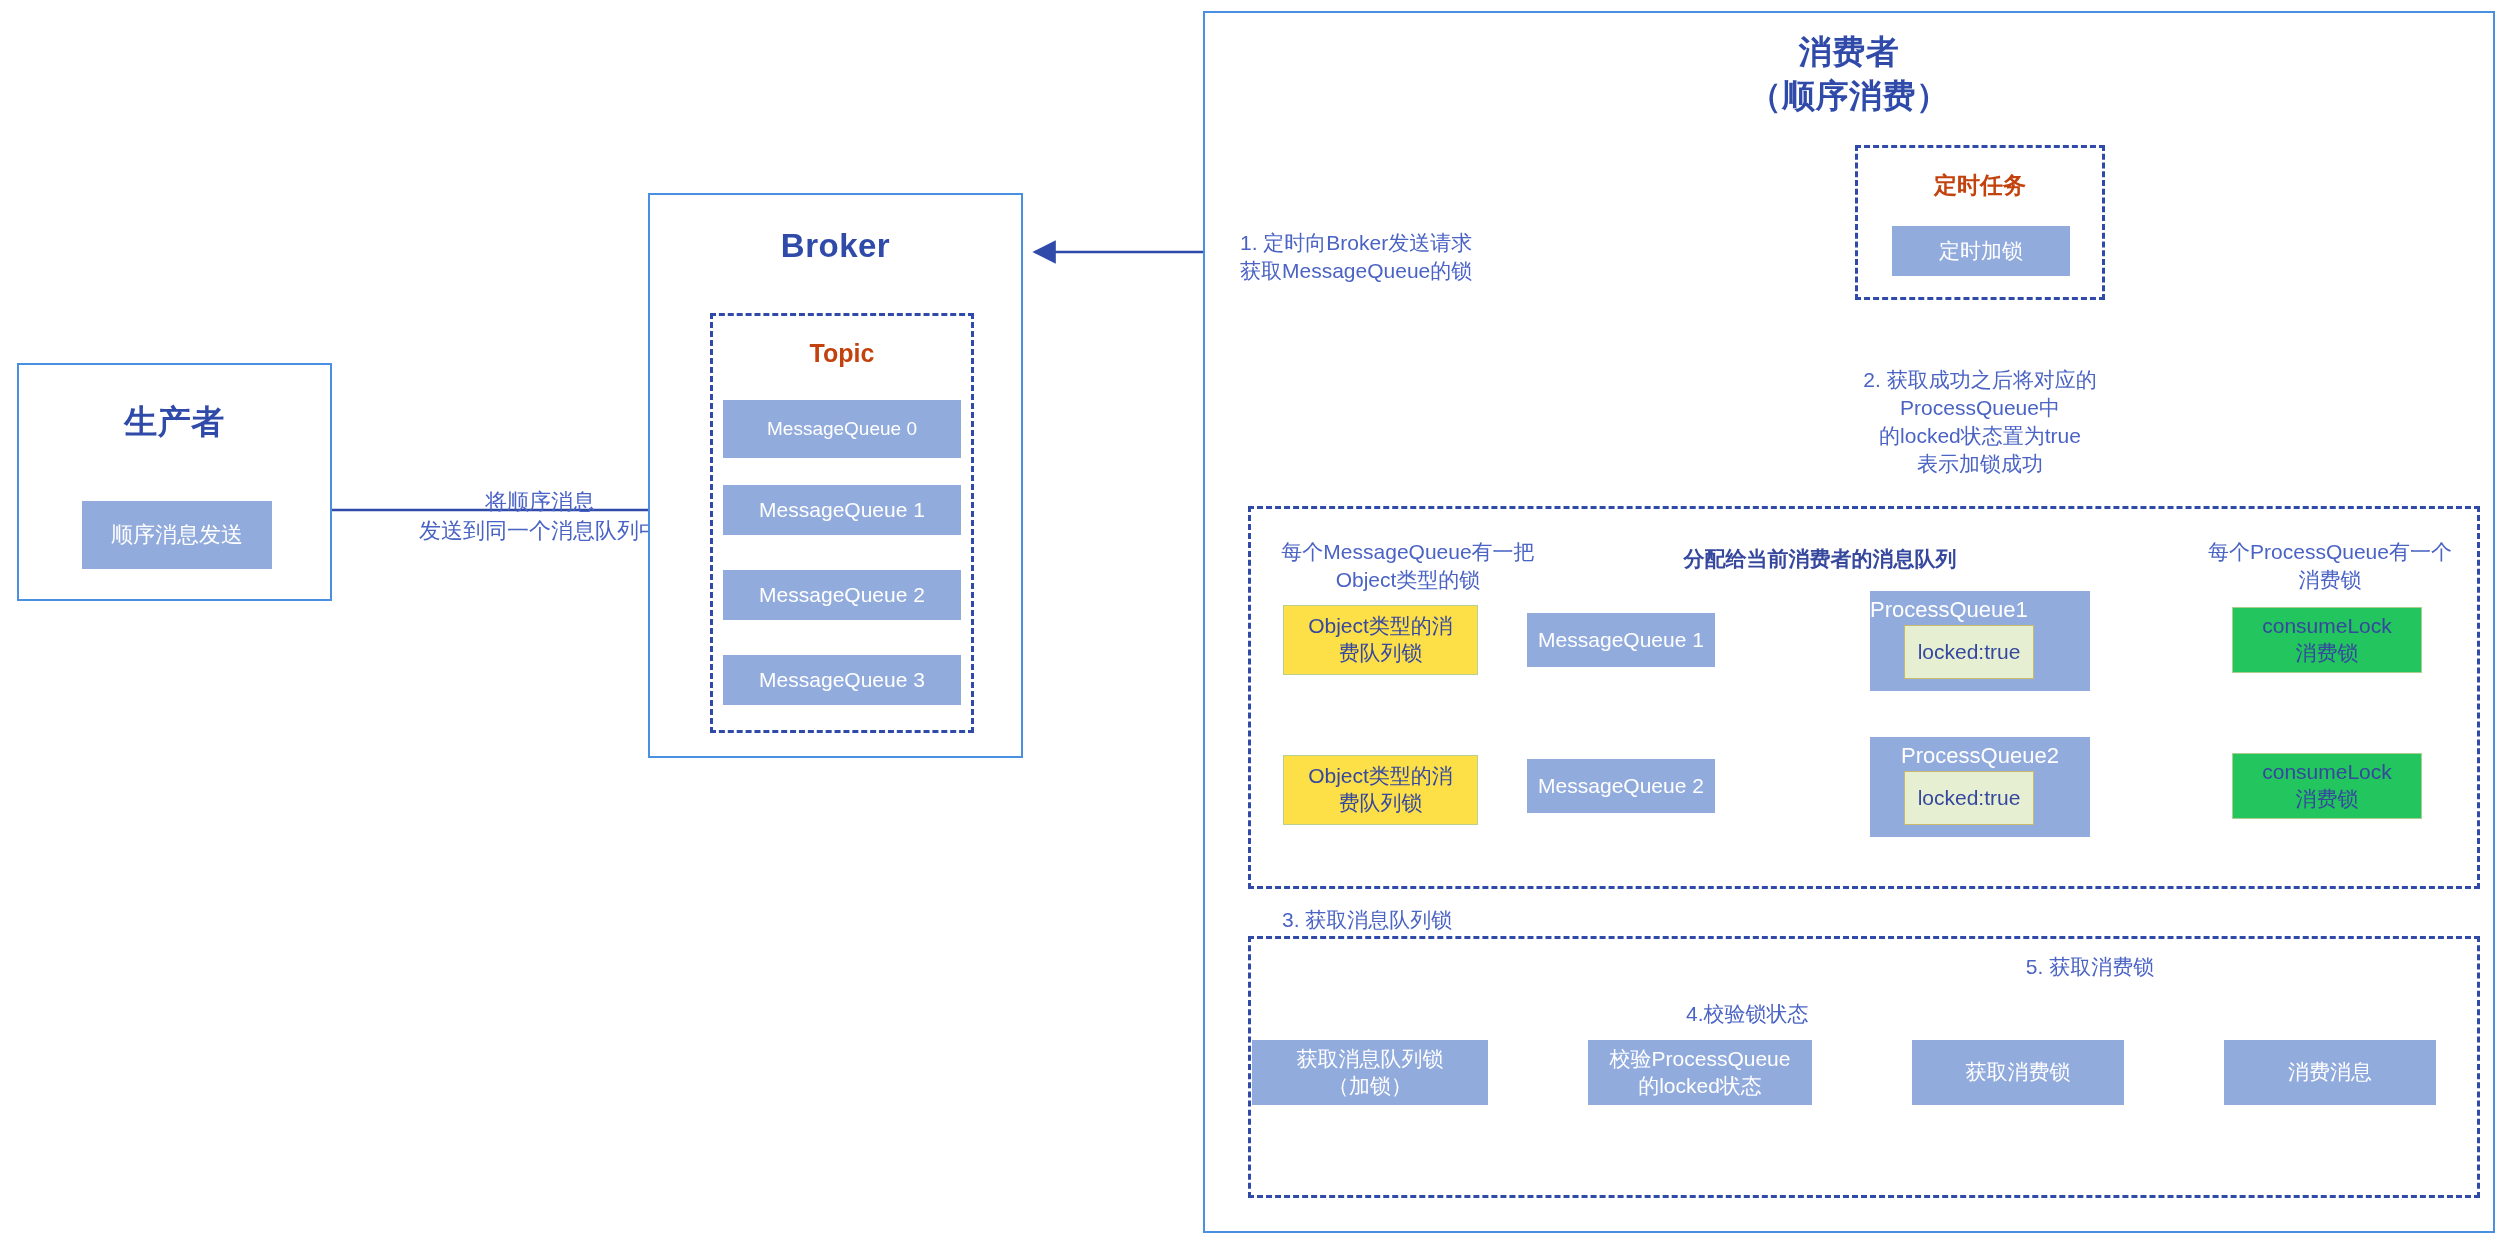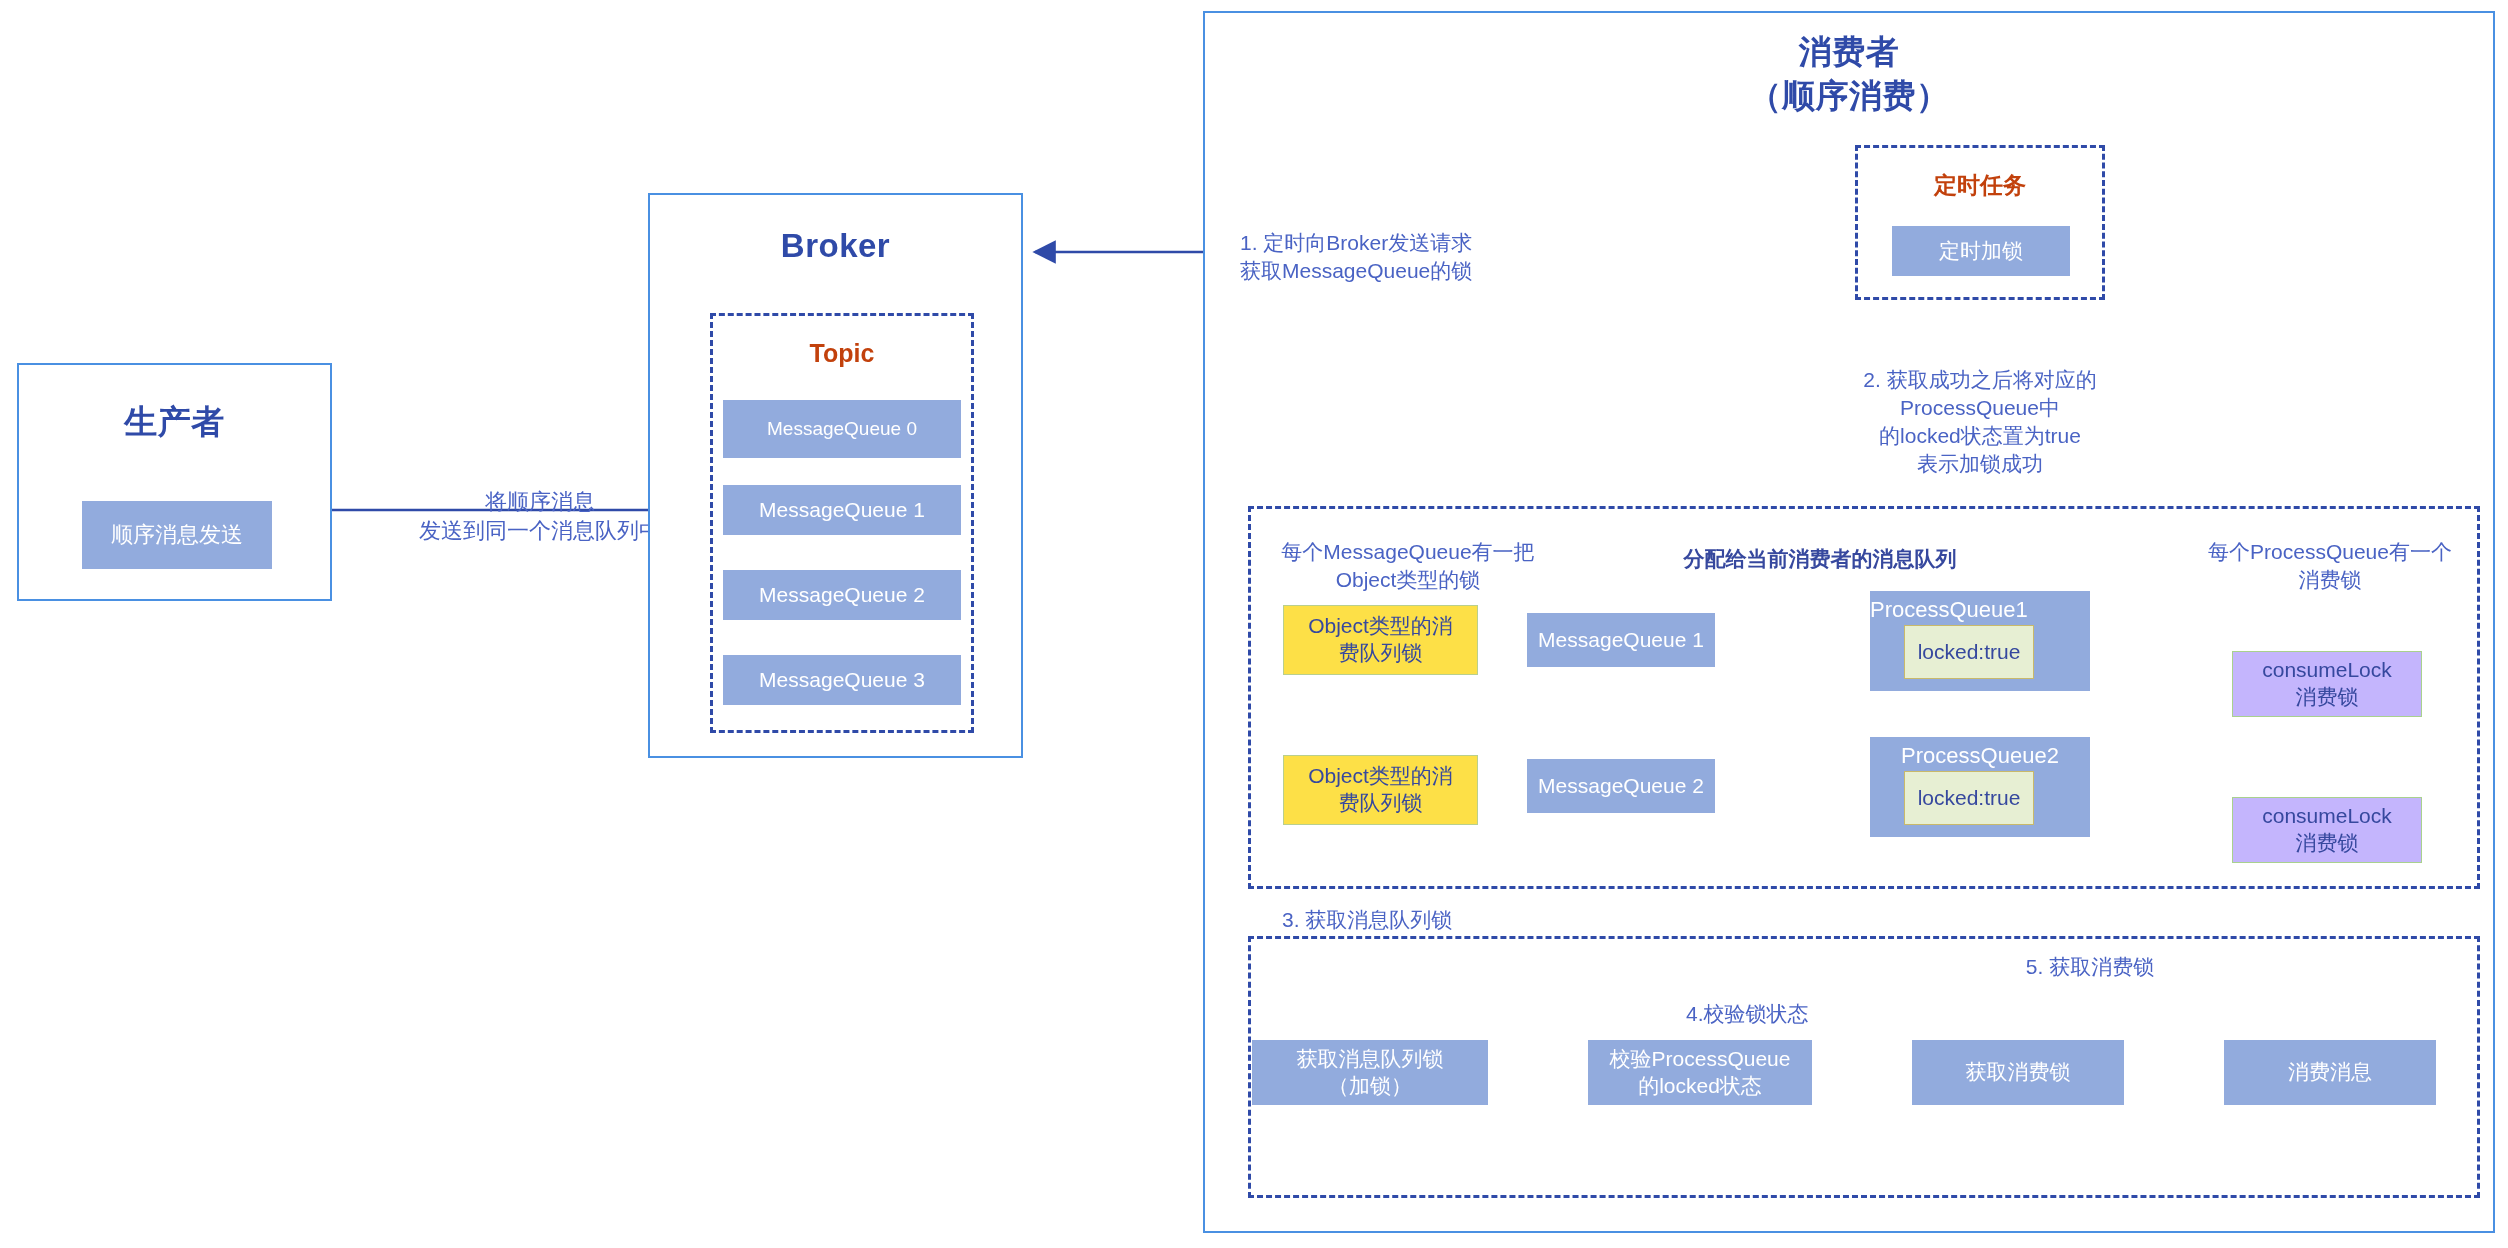--- a/index.html
+++ b/index.html
@@ -34,24 +34,23 @@
   .blue{
     background:#92abdd;
     color:#ffffff;
   }
   .yellow{
     background:#fde047;
     border:1px solid #b9cf8e;
     color:#36489e;
   }
   .cyan{
-    background:#c4b5fd;
+    background:#22c55e;
     border:1px solid #a9d18e;
     color:#36489e;
-    margin-top:44px;
   }
   .lime{
     background:#e7efd3;
     border:1px solid #c9b96a;
     color:#36489e;
   }
 
   
   .title-xl{
     color:#2f4aa8;font-weight:bold;letter-spacing:.5px;

